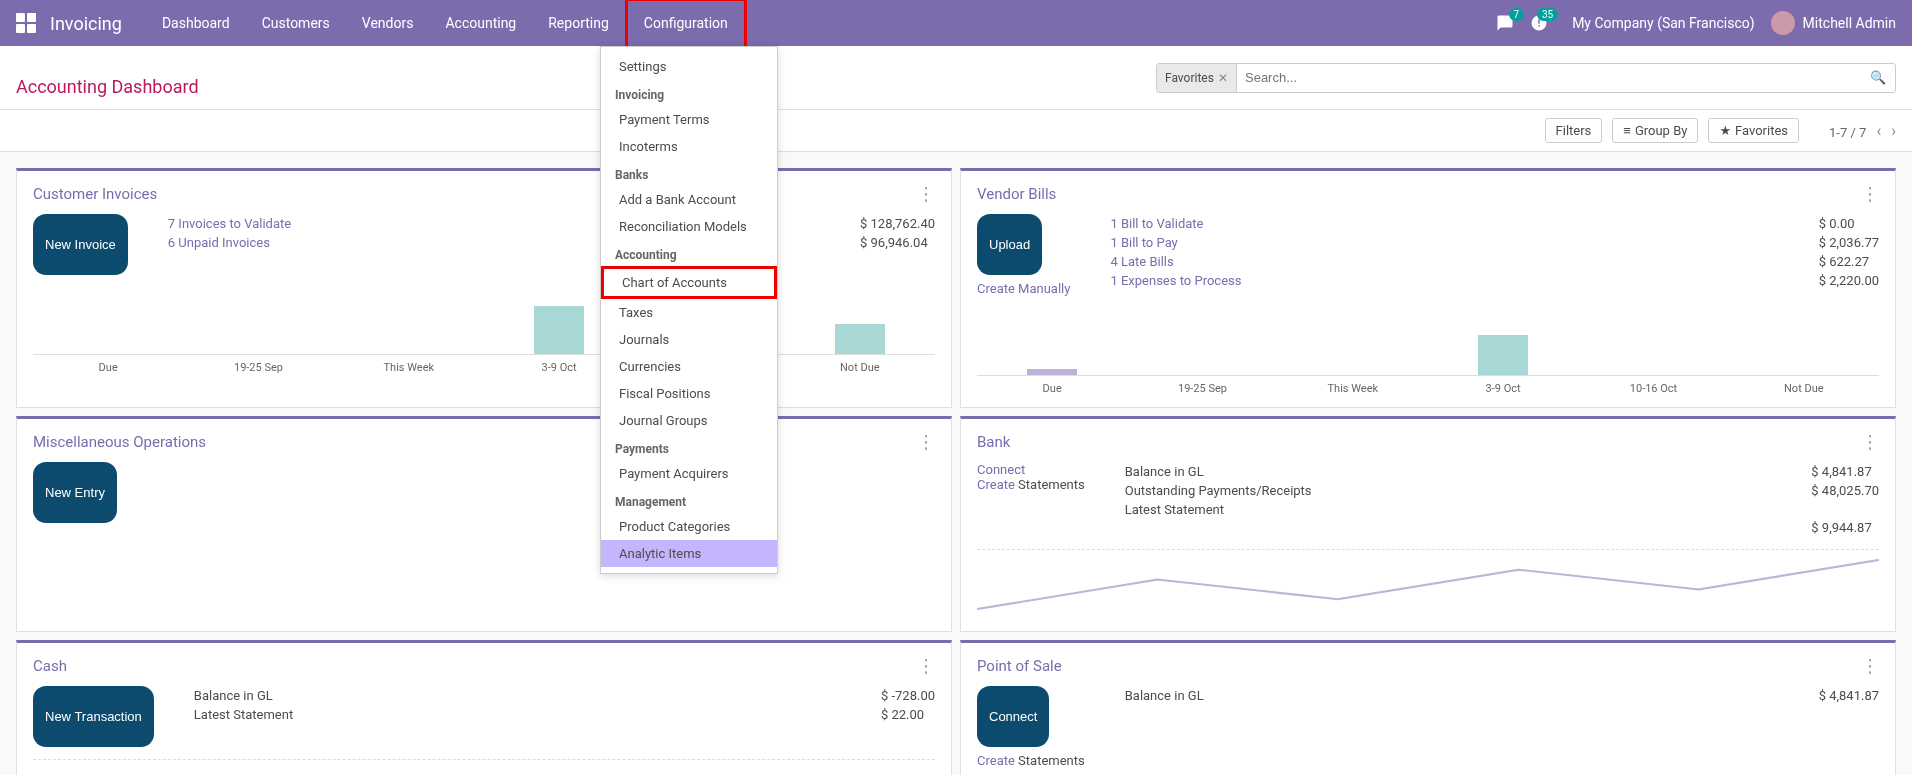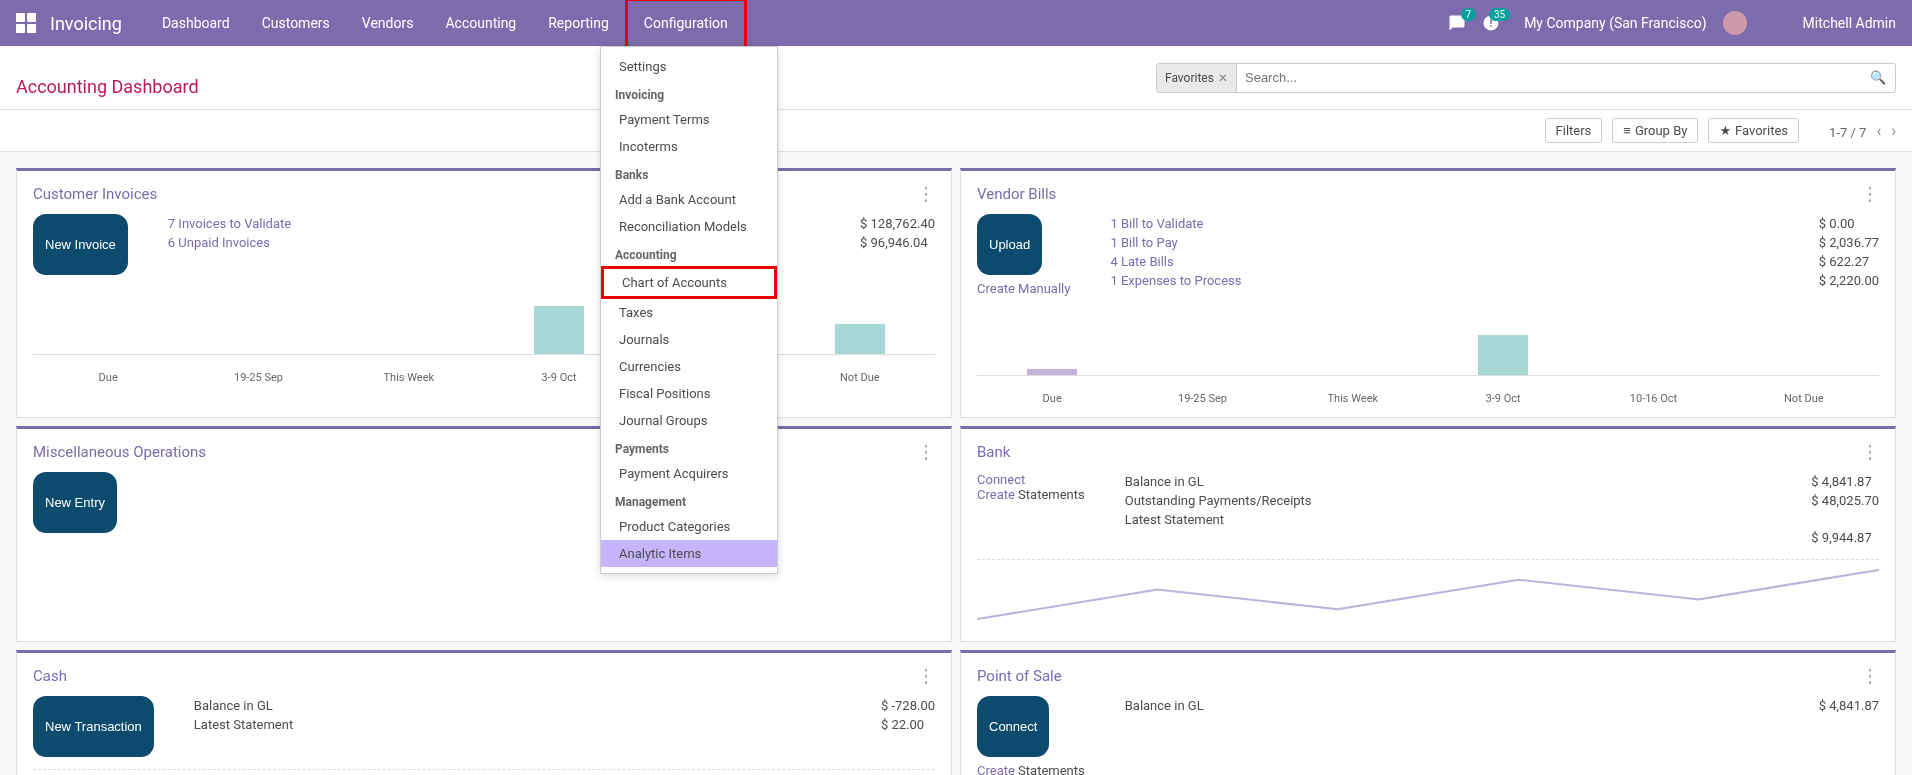--- a/index.html
+++ b/index.html
@@ -9,21 +9,21 @@
 .navbar { background: #7c6bad; height: 46px; display: flex; align-items: center; color: white; padding: 0 16px; }
 .navbar .apps-icon { width: 20px; height: 20px; margin-right: 14px; display: grid; grid-template-columns: 1fr 1fr; grid-template-rows: 1fr 1fr; gap: 2px; }
 .navbar .apps-icon span { background: white; border-radius: 1px; }
 .navbar .brand { font-size: 18px; font-weight: 400; margin-right: 24px; }
 .navbar .nav-item { padding: 0 16px; cursor: pointer; height: 51px; display: flex; align-items: center; font-size: 14px; text-align: center; }
 .navbar .nav-item.highlighted { border: 3px solid #e00; }
 .navbar .spacer { flex: 1; }
 .navbar .icon-btn { position: relative; margin: 0 8px; cursor: pointer; display: flex; align-items: center; }
 .navbar .badge { background: #00a09d; color: white; border-radius: 10px; font-size: 10px; padding: 1px 5px; position: absolute; top: -6px; right: -10px; }
 .navbar .company { margin: 0 16px; font-size: 14px; }
-.navbar .user { display: flex; align-items: center; font-size: 14px; gap: 48px; }
+.navbar .user { display: flex; align-items: center; font-size: 14px; }
 .navbar .avatar { width: 24px; height: 24px; border-radius: 50%; background: #c9a; margin-right: 8px; }
 
 
 .subheader { background: white; border-bottom: 1px solid #e0e0e0; padding: 12px 16px; display: flex; align-items: center; justify-content: space-between; }
 .subheader .title { font-size: 18px; color: #be185d; margin-top: 18px; }
 .subheader .right { display: flex; align-items: center; gap: 12px; }
 .search-box { border: 1px solid #ccc; border-radius: 3px; display: flex; align-items: center; height: 30px; width: 740px; }
 .search-tag { background: #e9e9e9; border-right: 1px solid #ccc; padding: 0 8px; height: 100%; display: flex; align-items: center; font-size: 12px; }
 .search-tag .x { margin-left: 4px; cursor: pointer; color: #888; }
 .search-box input { border: none; outline: none; flex: 1; padding: 0 8px; font-size: 13px; }
@@ -45,21 +45,21 @@
 .card .stats { display: flex; gap: 40px; }
 .card .stats .col1 { flex: 0 0 auto; }
 .card .stats .col2 { flex: 1; }
 .card .stats .col3 { flex: 0 0 auto; text-align: right; }
 .card .stat-line { display: flex; justify-content: space-between; font-size: 13px; padding: 2px 0; }
 
 
 .mini-chart { display: flex; align-items: flex-end; height: 60px; margin-top: 20px; gap: 0; border-bottom: 1px solid #ddd; }
 .mini-chart .bar-col { flex: 1; display: flex; flex-direction: column; align-items: center; justify-content: flex-end; height: 100%; }
 .mini-chart .bar { width: 50px; background: #a7d8d6; }
-.chart-labels { display: flex; margin-top: 16px; font-size: 11px; color: #666; }
+.chart-labels { display: flex; margin-top: 6px; font-size: 11px; color: #666; }
 .chart-labels span { flex: 1; text-align: center; }
 
 
 .line-chart { height: 70px; border-top: 1px dashed #ddd; position: relative; margin-top: 12px; }
 .line-chart svg { width: 100%; height: 100%; }
 
 
 .dropdown { position: absolute; top: 46px; left: 600px; width: 178px; background: white; border: 1px solid #ccc; box-shadow: 0 2px 8px rgba(0,0,0,0.15); z-index: 100; max-height: 560px; overflow-y: auto; padding: 6px 0; }
 .dropdown::-webkit-scrollbar { width: 14px; }
 .dropdown::-webkit-scrollbar-thumb { background: #b0b0b0; }

